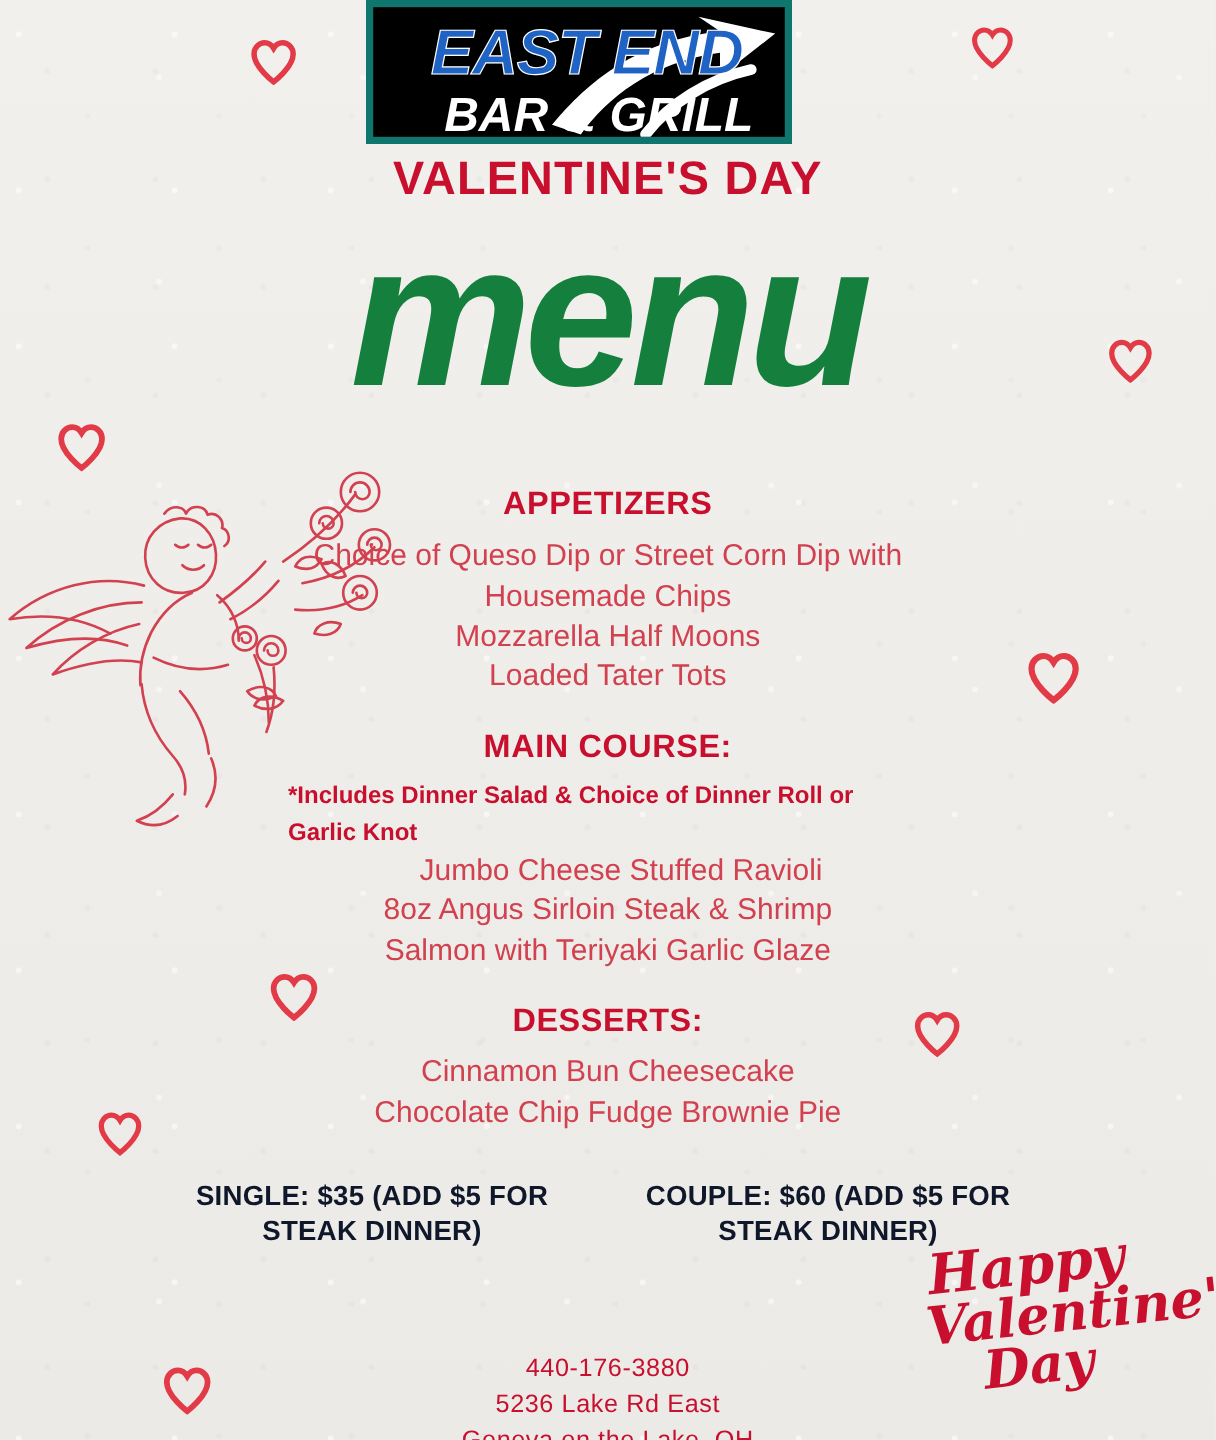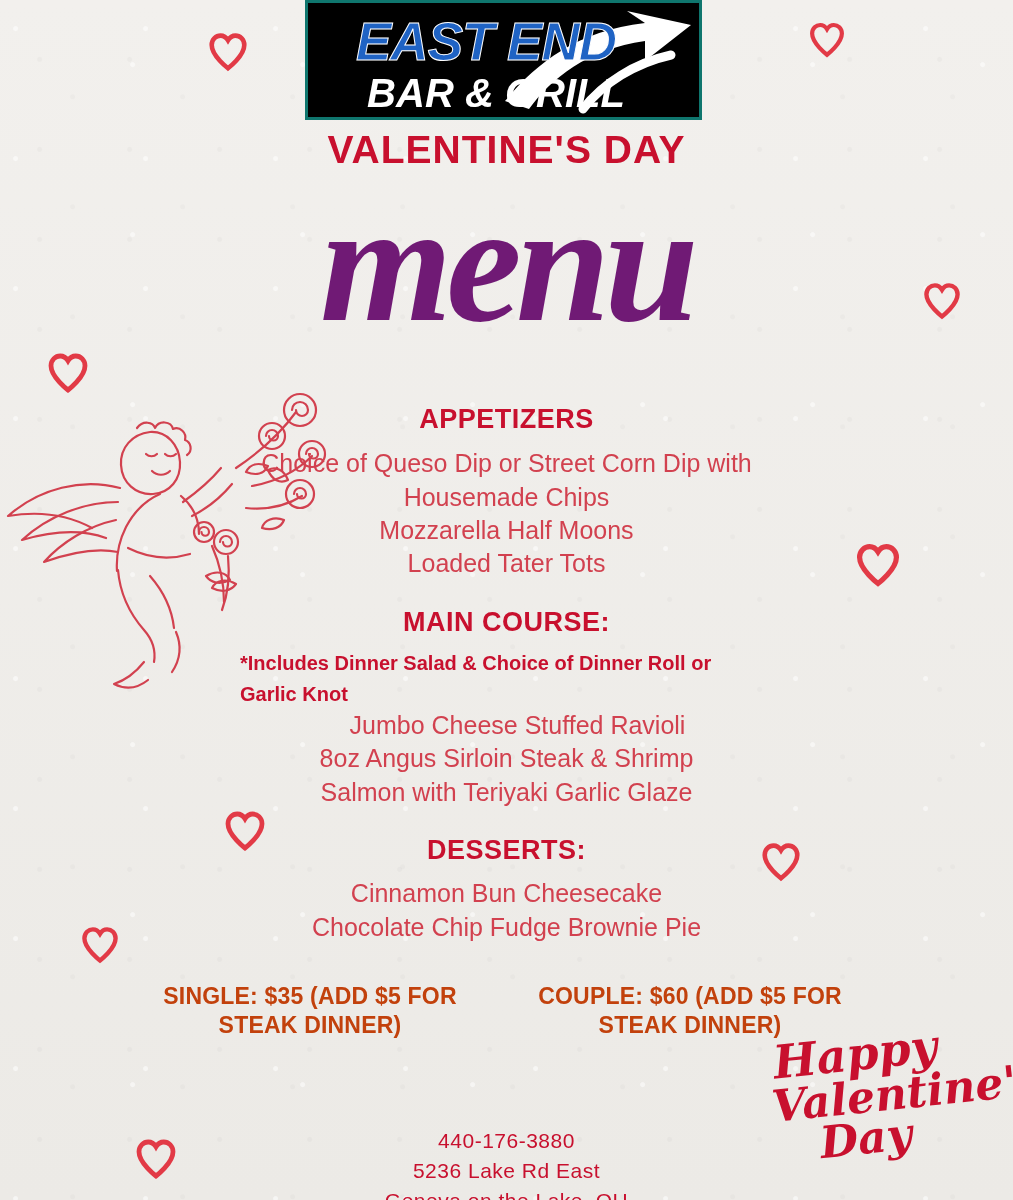--- a/index.html
+++ b/index.html
@@ -28,24 +28,24 @@
       linear-gradient(180deg, #f2f0ed 0%, #eceae6 100%);
     background-size: 130px 130px, 90px 90px, 170px 170px, 110px 110px, 100% 100%;
     pointer-events: none;
   }
 
   
   .logo {
     position: absolute;
     left: 305px;
     top: 0;
-    width: 397px;
+    width: 355px;
     height: 120px;
     background: #000;
-    border: 3px solid #0f766e;
+    border: 6px solid #0f766e;
     box-sizing: border-box;
     overflow: hidden;
   }
   .logo-arrow {
     position: absolute;
     right: 4px;
     top: 2px;
     width: 200px;
     height: 116px;
   }
@@ -90,26 +90,26 @@
     font-weight: 800;
     letter-spacing: 1px;
     color: #c8102e;
   }
   .menu-word {
     position: absolute;
     top: 178px;
     left: 0;
     width: 1013px;
     text-align: center;
-    font-family: Liberation Serif, serif;
+    font-family: Liberation Sans, sans-serif;
     font-style: italic;
     font-weight: 700;
     font-size: 170px;
     line-height: 1;
-    color: #701a75;
+    color: #15803d;
     letter-spacing: -6px;
   }
 
   
   .section-head {
     position: absolute;
     left: 0;
     width: 1013px;
     text-align: center;
     font-size: 27px;
@@ -134,21 +134,21 @@
     text-align: left;
     font-size: 20px;
     font-weight: 700;
     color: #c8102e;
     line-height: 31px;
   }
   .price {
     position: absolute;
     font-size: 23px;
     font-weight: 800;
-    color: #c2410c;
+    color: #0f172a;
     text-align: center;
     line-height: 29px;
     letter-spacing: 0.2px;
   }
   .price-single { left: 150px; top: 982px; width: 320px; }
   .price-couple { left: 520px; top: 982px; width: 340px; }
 
   .contact {
     position: absolute;
     left: 0;

